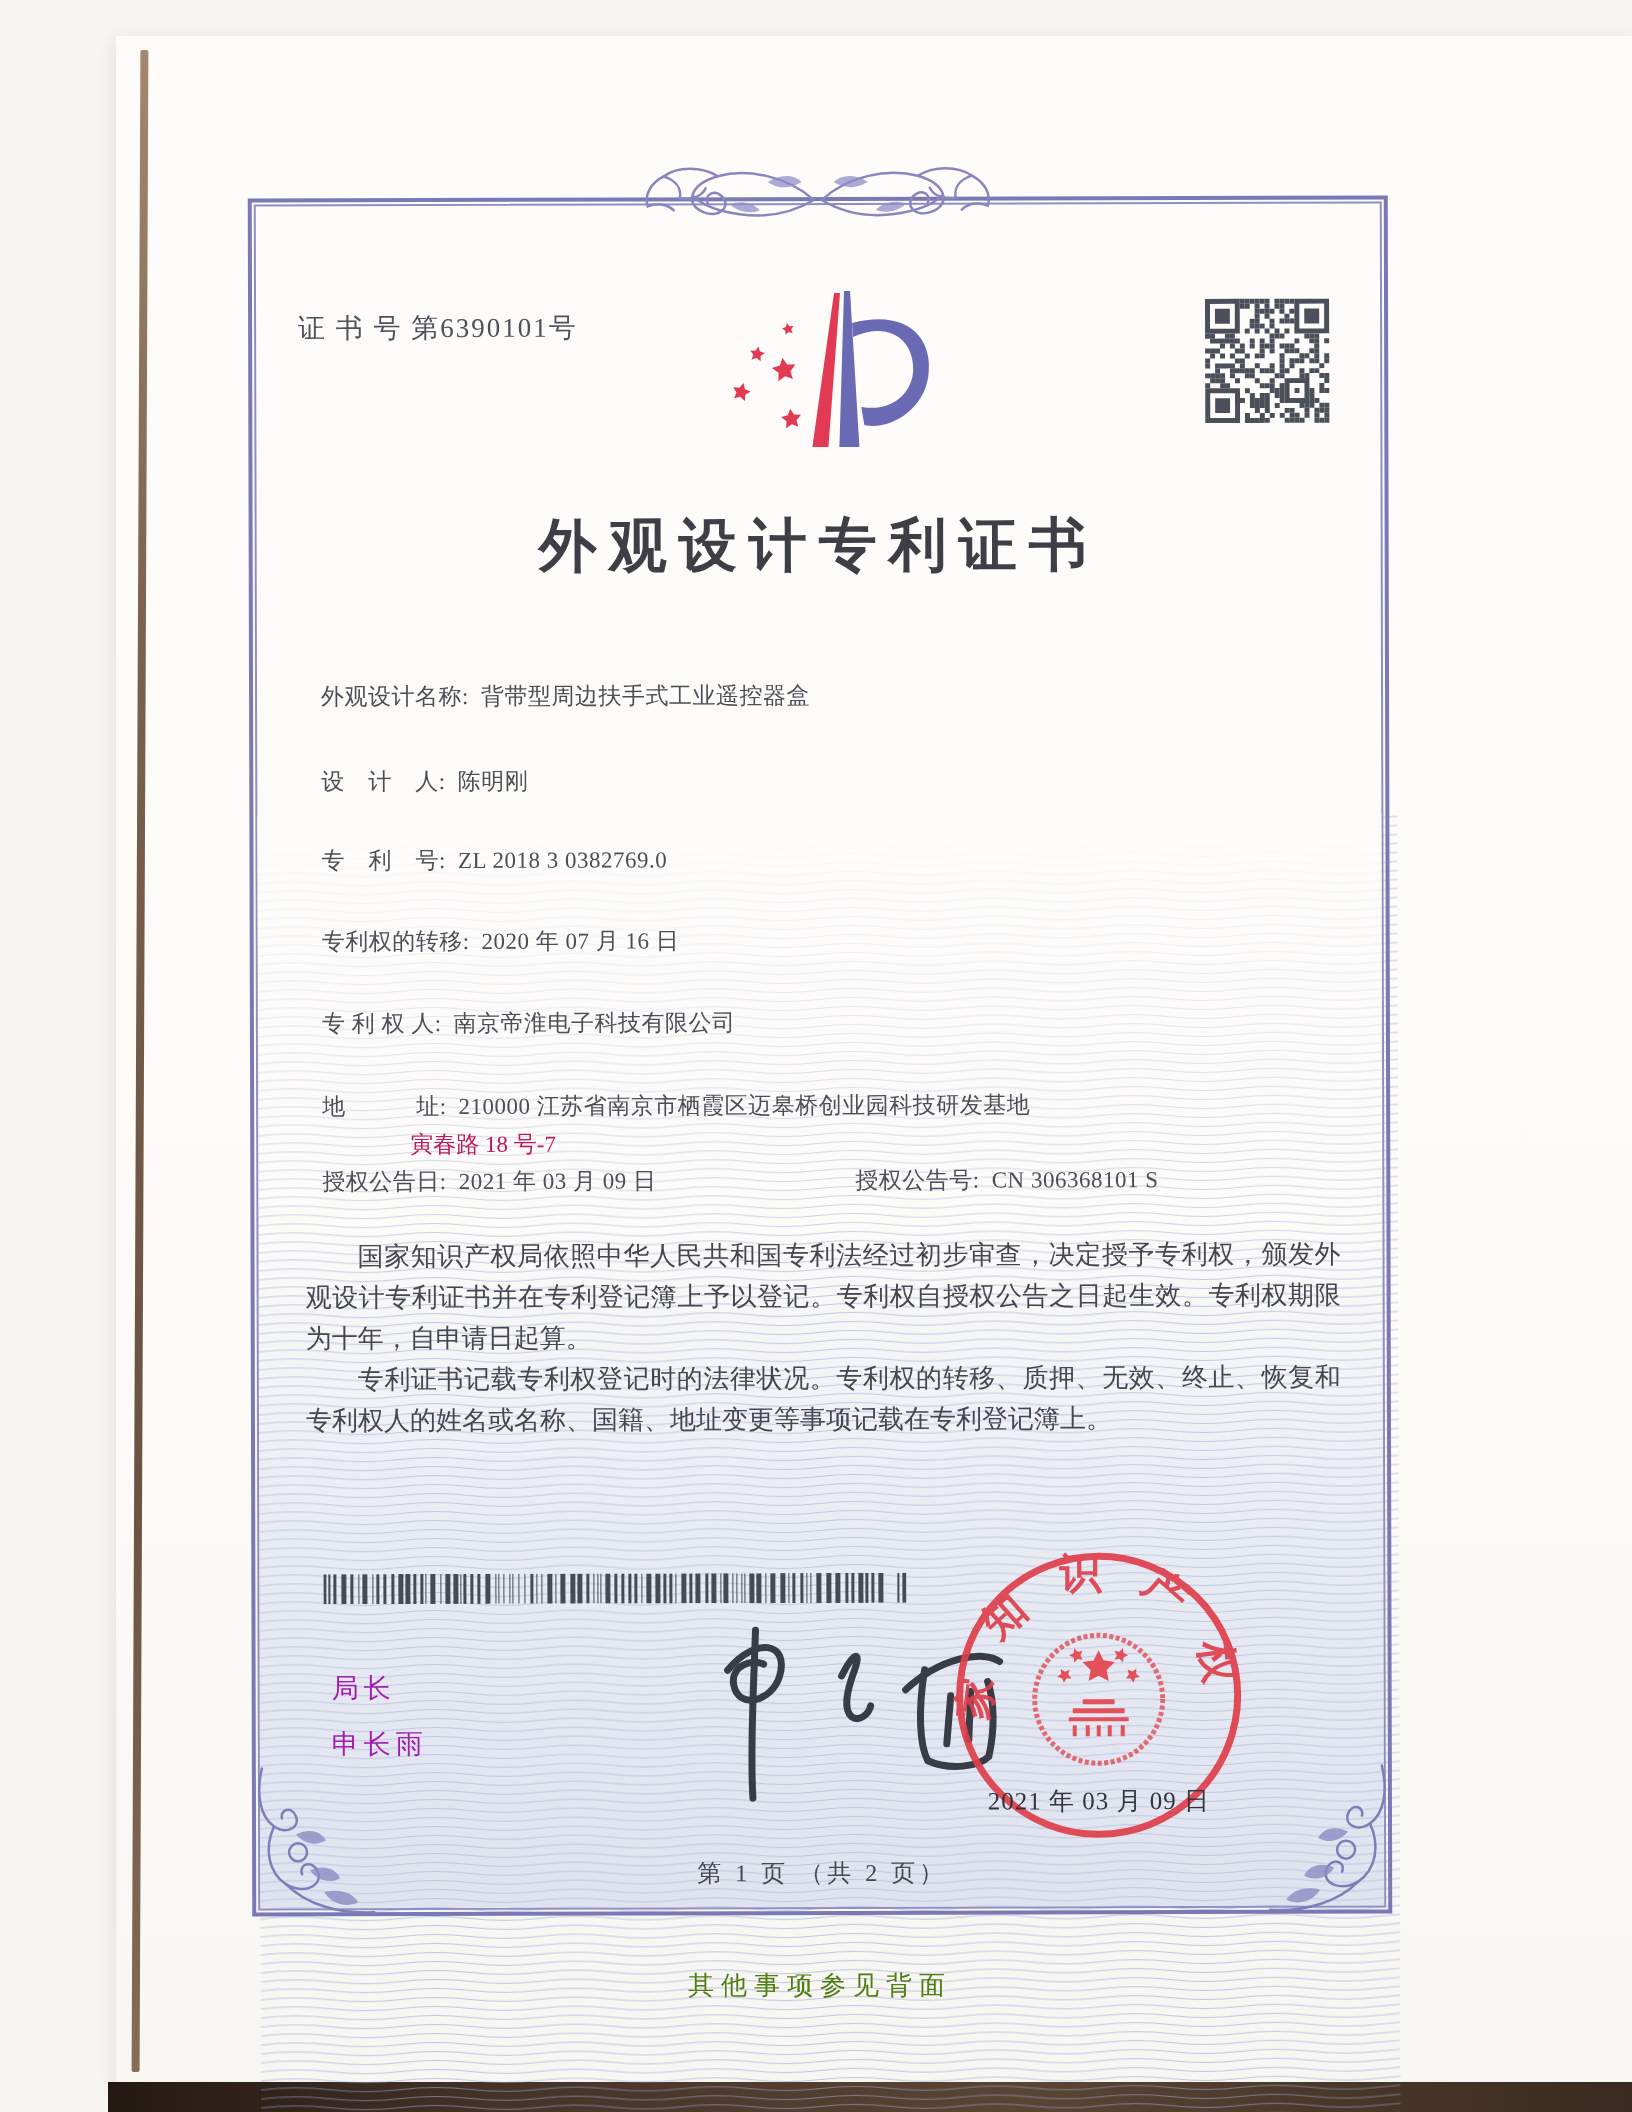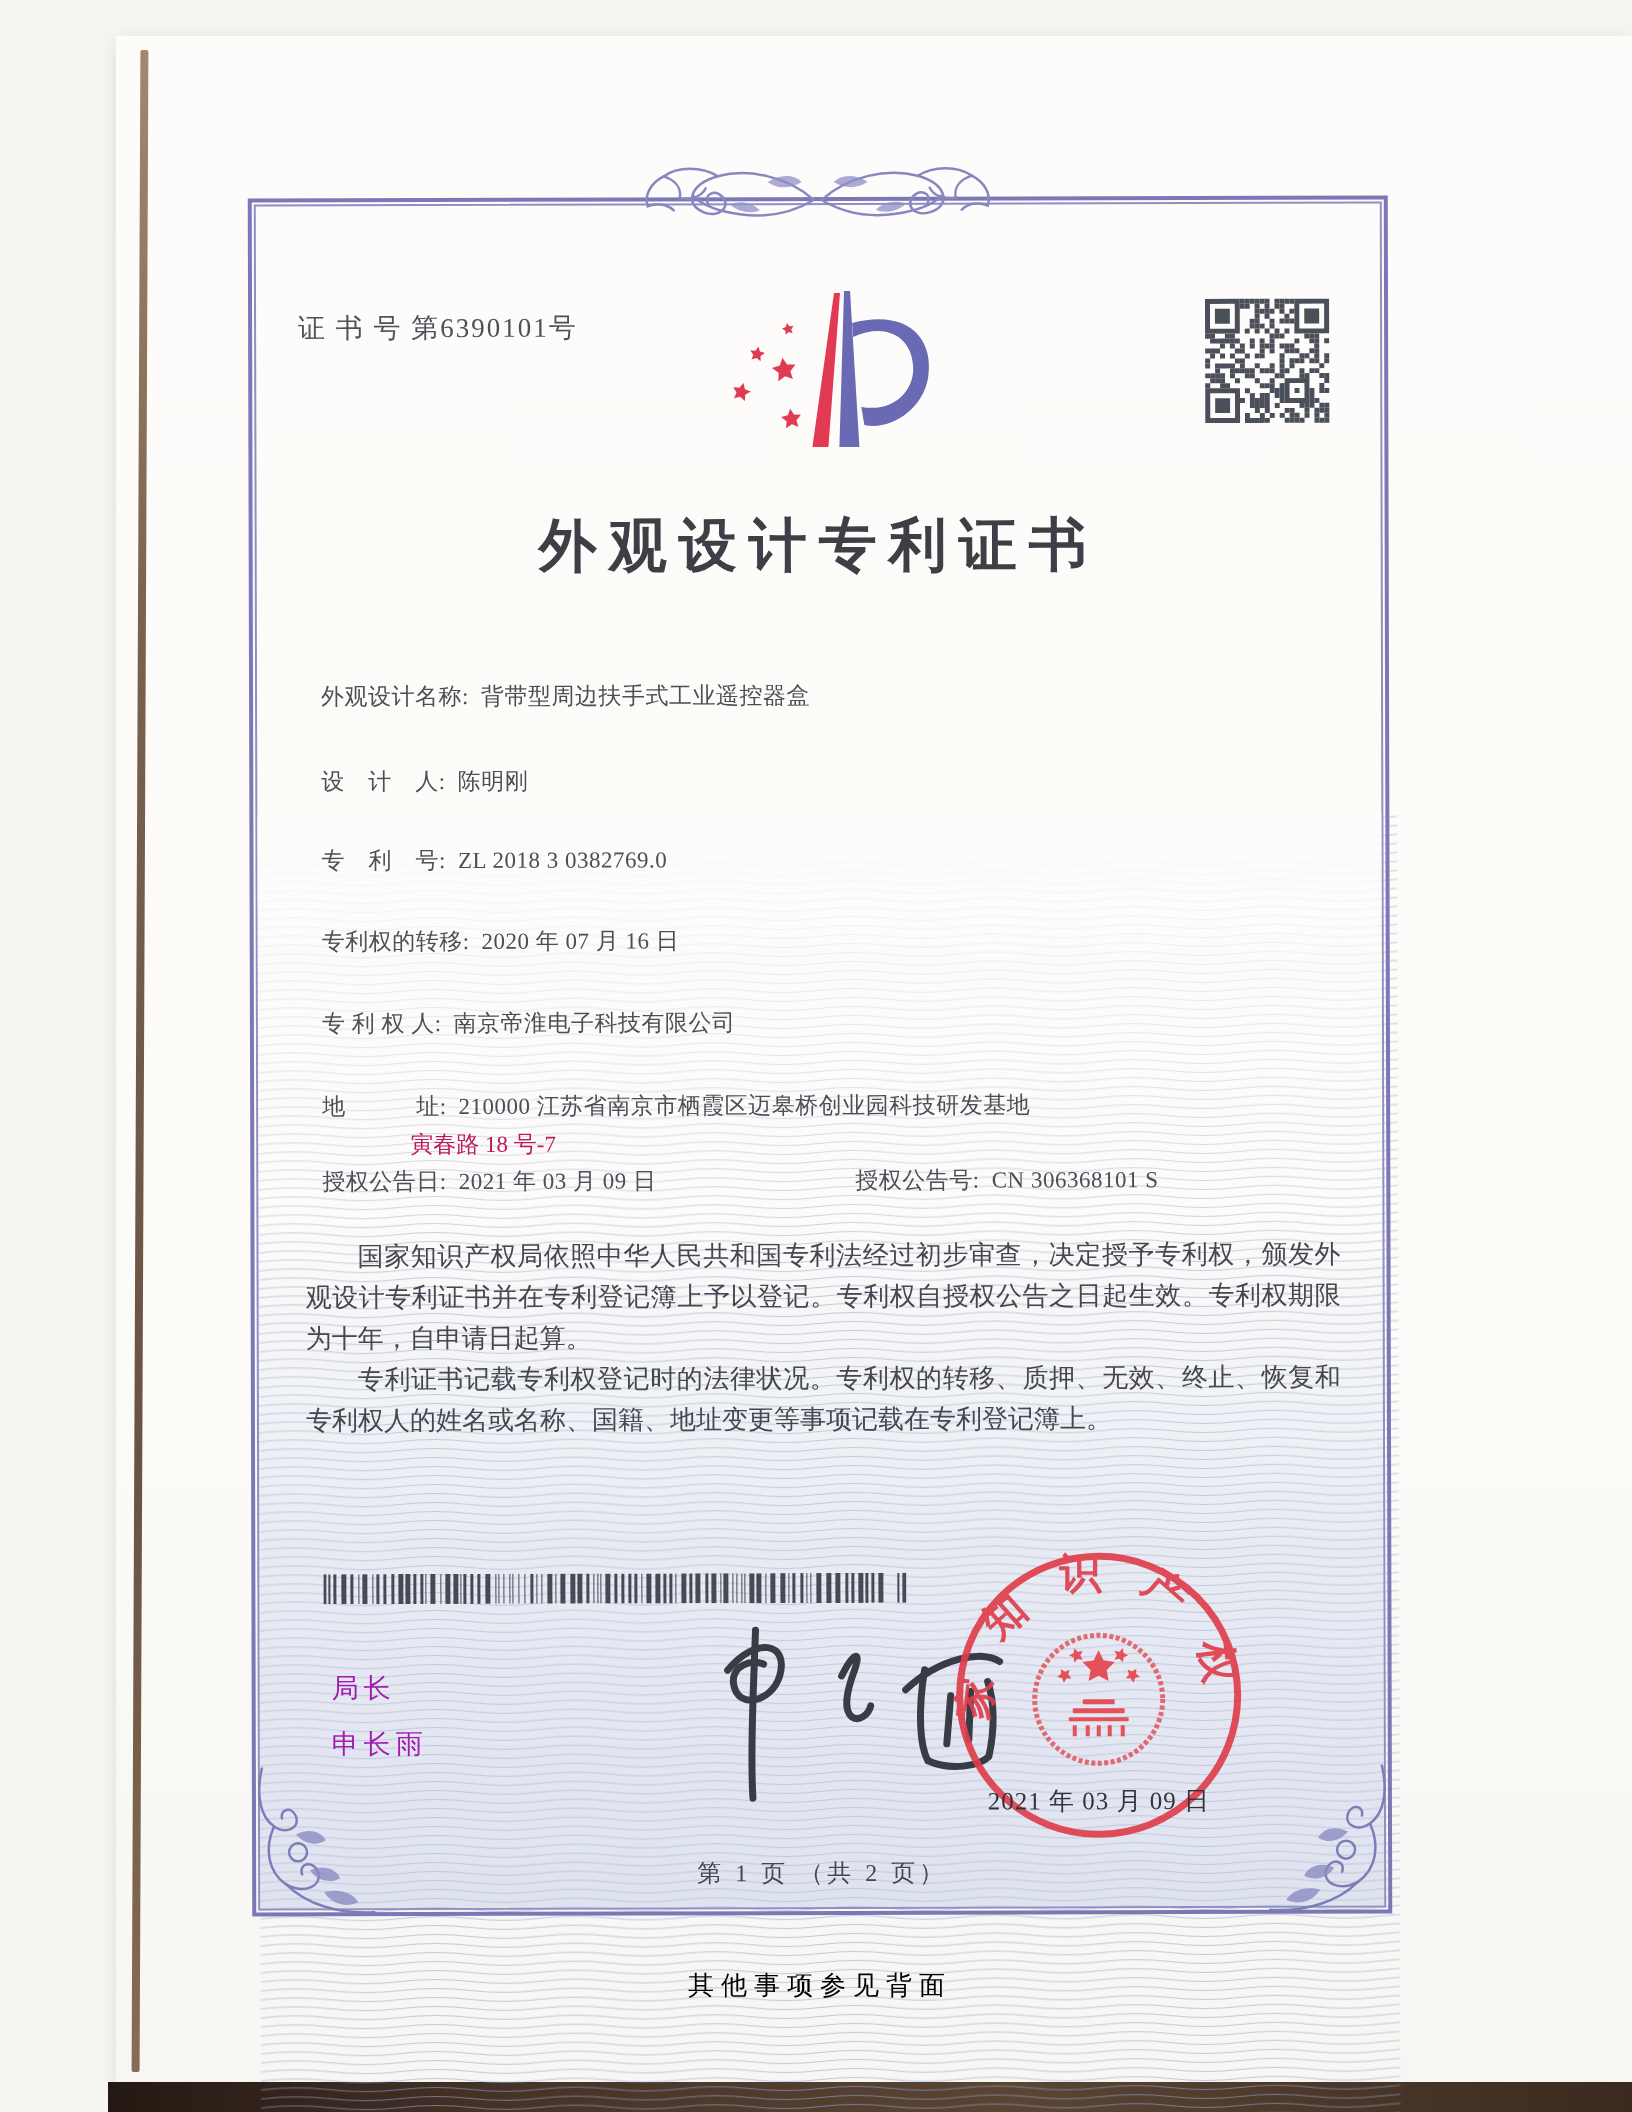--- a/index.html
+++ b/index.html
@@ -35,21 +35,21 @@
   .paras p{margin:0;text-indent:2em;font-size:26px;line-height:41px;text-align:justify;color:#45464e;}
   .barcode{left:72px;top:1376px;z-index:2;}
   .officer{left:80px;font-size:27px;letter-spacing:5px;color:#a21caf;z-index:2;}
   .signature{left:440px;top:1421px;width:330px;height:190px;z-index:3;}
   .seal{left:701px;top:1353px;width:292px;height:292px;z-index:3;opacity:.92;}
   .seal-date{left:701px;top:1588px;width:292px;text-align:center;font-size:25px;
          color:#33343a;z-index:4;letter-spacing:1px;}
   .page-footer{left:0;width:100%;top:1660px;text-align:center;font-size:24px;
          letter-spacing:4px;color:#45464e;z-index:2;}
   .back-note{left:250px;width:1140px;top:1968px;text-align:center;font-size:26px;
-         letter-spacing:7px;color:#000000;}
+         letter-spacing:7px;color:#4d7c0f;}
   .ornament-top{left:370px;top:-37px;width:400px;height:74px;z-index:2;}
   .flourish-bl{left:-6px;bottom:-8px;width:135px;height:160px;z-index:2;}
   .flourish-br{right:-6px;bottom:-8px;width:135px;height:160px;z-index:2;transform:scaleX(-1);}
 </style>
 </head>
 <body>
 
 <div class="stage">
   <div class="paper"></div>
   <div class="edge-left"></div>

